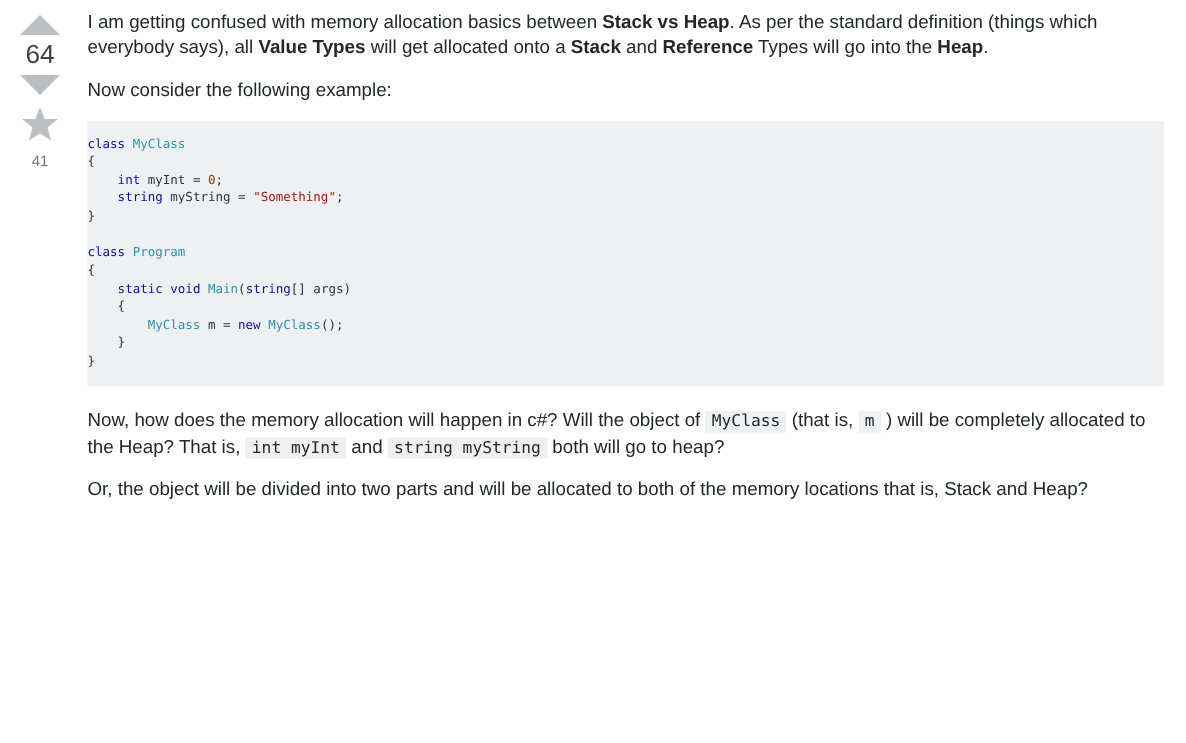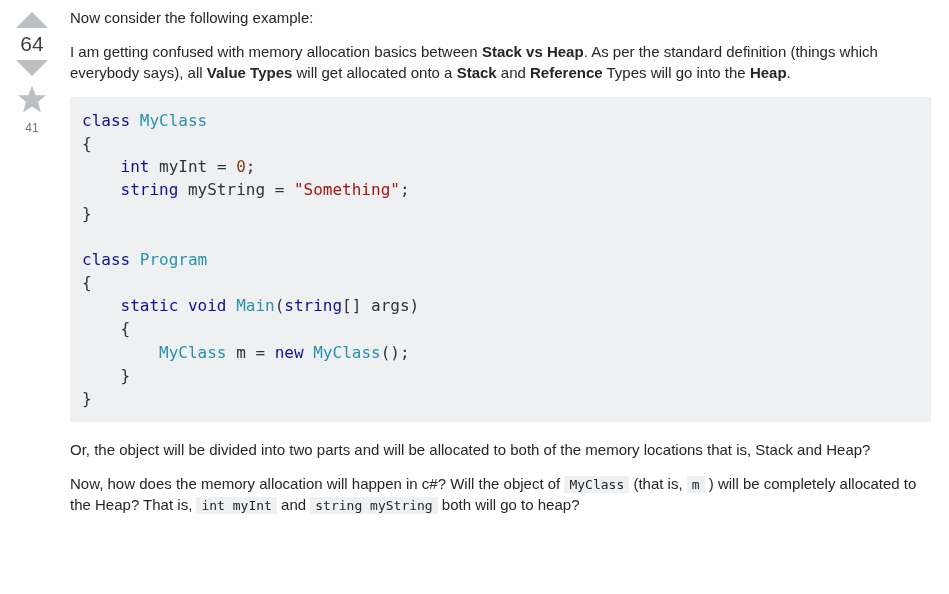--- a/index.html
+++ b/index.html
@@ -7,21 +7,21 @@
     .post { display: flex; gap: 16px; }
     .vote-col { display: flex; flex-direction: column; align-items: center; width: 44px; flex-shrink: 0; padding-top: 2px; }
     .vote-arrow { cursor: pointer; }
     .vote-arrow svg { display: block; }
     .vote-count { font-size: 21px; color: #404040; margin: 2px 4px; }
     .star { cursor: pointer; margin-top: 6px; }
     .fav-count { font-size: 12px; color: #737373; margin-top: 4px; }
     .content-col { flex: 1; line-height: 1.35; }
     .content-col p { margin-bottom: 14px; }
     .content-col b { font-weight: 700; }
-    pre.code { background: #eff0f1; padding: 12px 12px; margin: 0 0 18px 0; font-family: Consolas, Menlo, Monaco, "Lucida Console", monospace; font-size: 16px; line-height: 1.45; overflow: auto; white-space: pre; }
+    pre.code { background: #eff0f1; padding: 12px 0; margin: 0 0 18px 0; font-family: Consolas, Menlo, Monaco, "Lucida Console", monospace; font-size: 10px; line-height: 1.45; overflow: auto; white-space: pre; }
     .kw { color: #101094; }
     .typ { color: #2b91af; }
     .str { color: #a31515; }
     .num { color: #7d3c11; }
     .pun, .pln { color: #303336; }
     code.inline { background: #eff0f1; padding: 1px 5px; font-family: Consolas, Menlo, Monaco, "Lucida Console", monospace; font-size: 13px; }
   </style>
 </head>
 <body>
 
@@ -40,39 +40,39 @@
     </div>
     <div class="star">
       <svg width="30" height="30" viewBox="0 0 40 40">
           <path d="M20 2 L25 15 L39 15 L28 24 L32 38 L20 30 L8 38 L12 24 L1 15 L15 15 Z" fill="#bbc0c4"></path>
         </svg>
     </div>
     <div class="fav-count">41</div>
   </div>
 
   <div class="content-col">
-    <p>Now consider the following example:</p>
-
     <p>
       <span>I am getting confused with memory allocation basics between </span><b>Stack vs Heap</b><span>. As per the standard definition (things which everybody says), all </span><b>Value Types</b><span> will get allocated onto a </span><b>Stack</b><span> and </span><b>Reference</b><span> Types will go into the </span><b>Heap</b><span>.</span>
     </p>
+
+    <p>Now consider the following example:</p>
 
     <pre class="code"><span class="kw">class</span> <span class="typ">MyClass</span>
 <span class="pun">{</span>
     <span class="kw">int</span><span class="pln"> myInt </span><span class="pun">=</span> <span class="num">0</span><span class="pun">;</span>
     <span class="kw">string</span><span class="pln"> myString </span><span class="pun">=</span> <span class="str">"Something"</span><span class="pun">;</span>
 <span class="pun">}</span>
 
 <span class="kw">class</span> <span class="typ">Program</span>
 <span class="pun">{</span>
     <span class="kw">static</span> <span class="kw">void</span> <span class="typ">Main</span><span class="pun">(</span><span class="kw">string</span><span class="pun">[]</span><span class="pln"> args</span><span class="pun">)</span>
     <span class="pun">{</span>
         <span class="typ">MyClass</span><span class="pln"> m </span><span class="pun">=</span> <span class="kw">new</span> <span class="typ">MyClass</span><span class="pun">();</span>
     <span class="pun">}</span>
 <span class="pun">}</span></pre>
 
-    <p>Or, the object will be divided into two parts and will be allocated to both of the memory locations that is, Stack and Heap?</p>
-
     <p>
       <span>Now, how does the memory allocation will happen in c#? Will the object of </span><code class="inline">MyClass</code><span> (that is, </span><code class="inline">m</code><span> ) will be completely allocated to the Heap? That is, </span><code class="inline">int myInt</code><span> and </span><code class="inline">string myString</code><span> both will go to heap?</span>
     </p>
+
+    <p>Or, the object will be divided into two parts and will be allocated to both of the memory locations that is, Stack and Heap?</p>
   </div>
 </div>
 
 </body></html>

